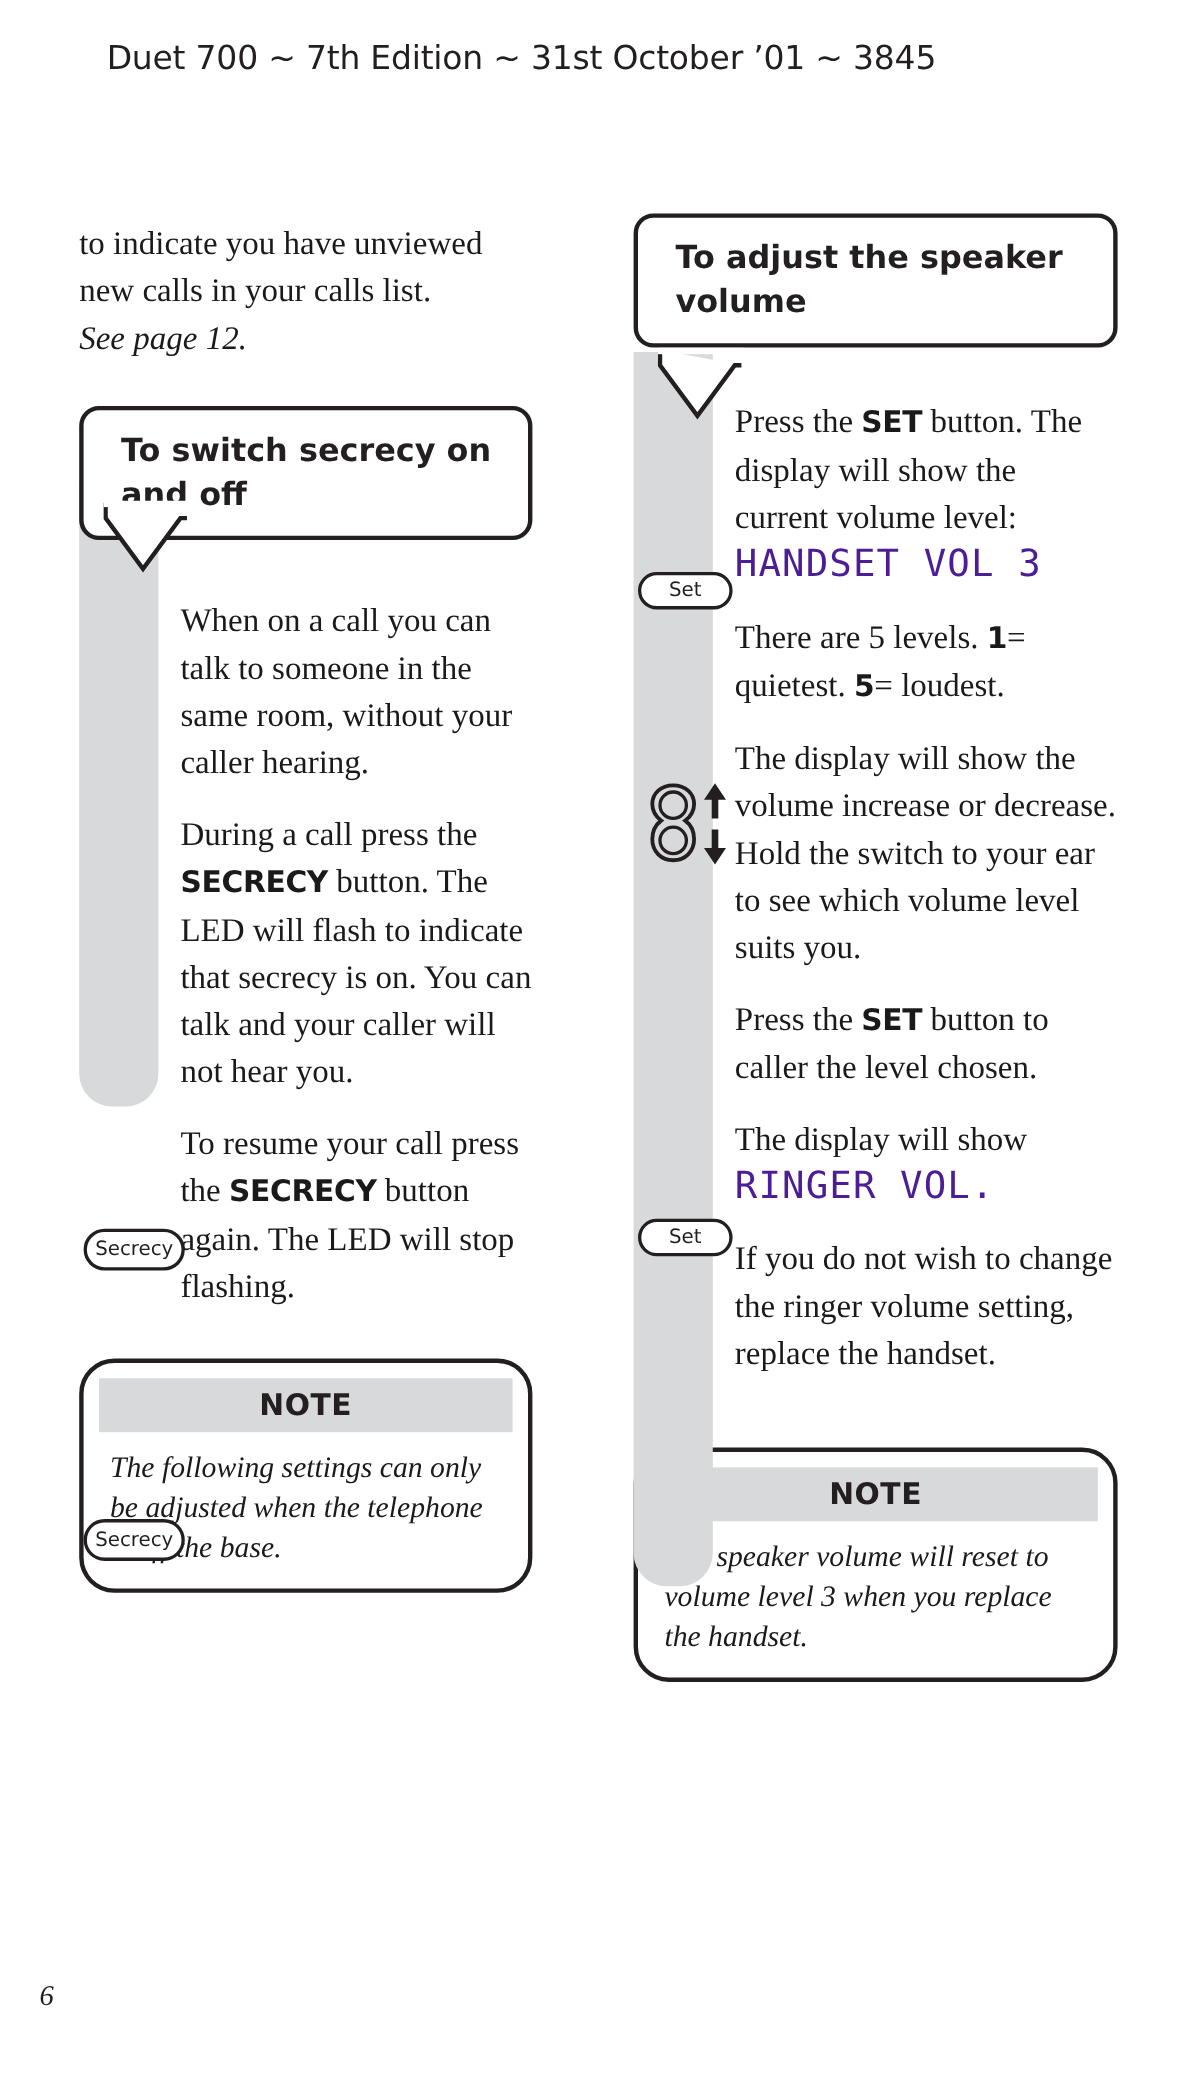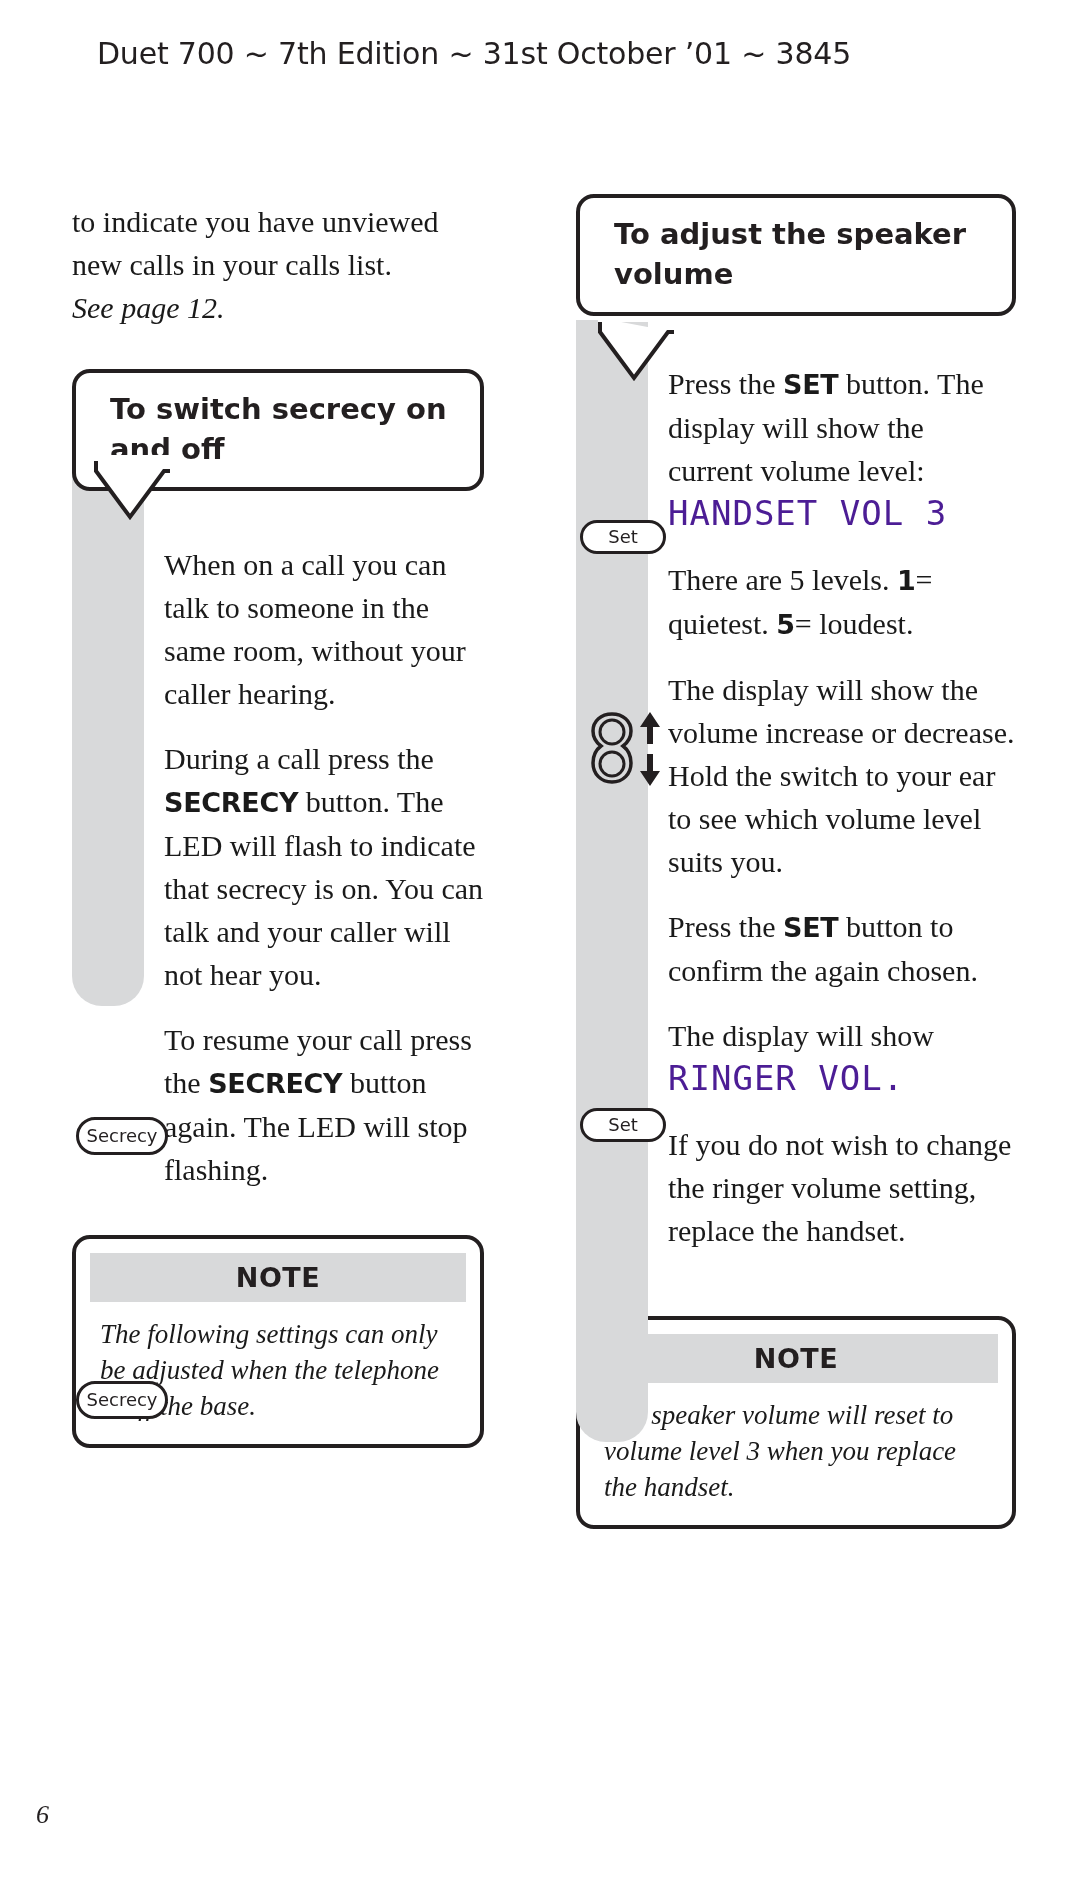--- a/index.html
+++ b/index.html
@@ -126,21 +126,21 @@
   .updown {
     position: absolute;
     z-index: 5;
     display: flex;
     align-items: center;
   }
 
   
   .note {
     border: 4px solid #231f20;
-    border-radius: 18px;
+    border-radius: 32px;
     background: #ffffff;
     padding: 14px 14px 20px 14px;
     box-sizing: border-box;
   }
   .note-head {
     background: #d8d9da;
     text-align: center;
     font-family: "DejaVu Sans", sans-serif;
     font-weight: bold;
     font-size: 27px;
@@ -253,21 +253,21 @@
 
     <div>
       <div class="step-text">
         <p class="para">The display will show the volume increase or decrease. Hold the switch to your ear to see which volume level suits you.</p>
       </div>
     </div>
 
     <div>
       <div class="key" style="left:4px; top:746px; width:86px; height:34px;">Set</div>
       <div class="step-text">
-        <p class="para"><span>Press the </span><span class="b">SET</span><span> button to confirm the again chosen.</span></p>
+        <p class="para"><span>Press the </span><span class="b">SET</span><span> button to caller the level chosen.</span></p>
       </div>
     </div>
 
     <div>
       <div class="step-text">
         <p class="para"><span>The display will show </span><br><span class="lcd">RINGER VOL.</span></p>
       </div>
     </div>
 
     <div>

